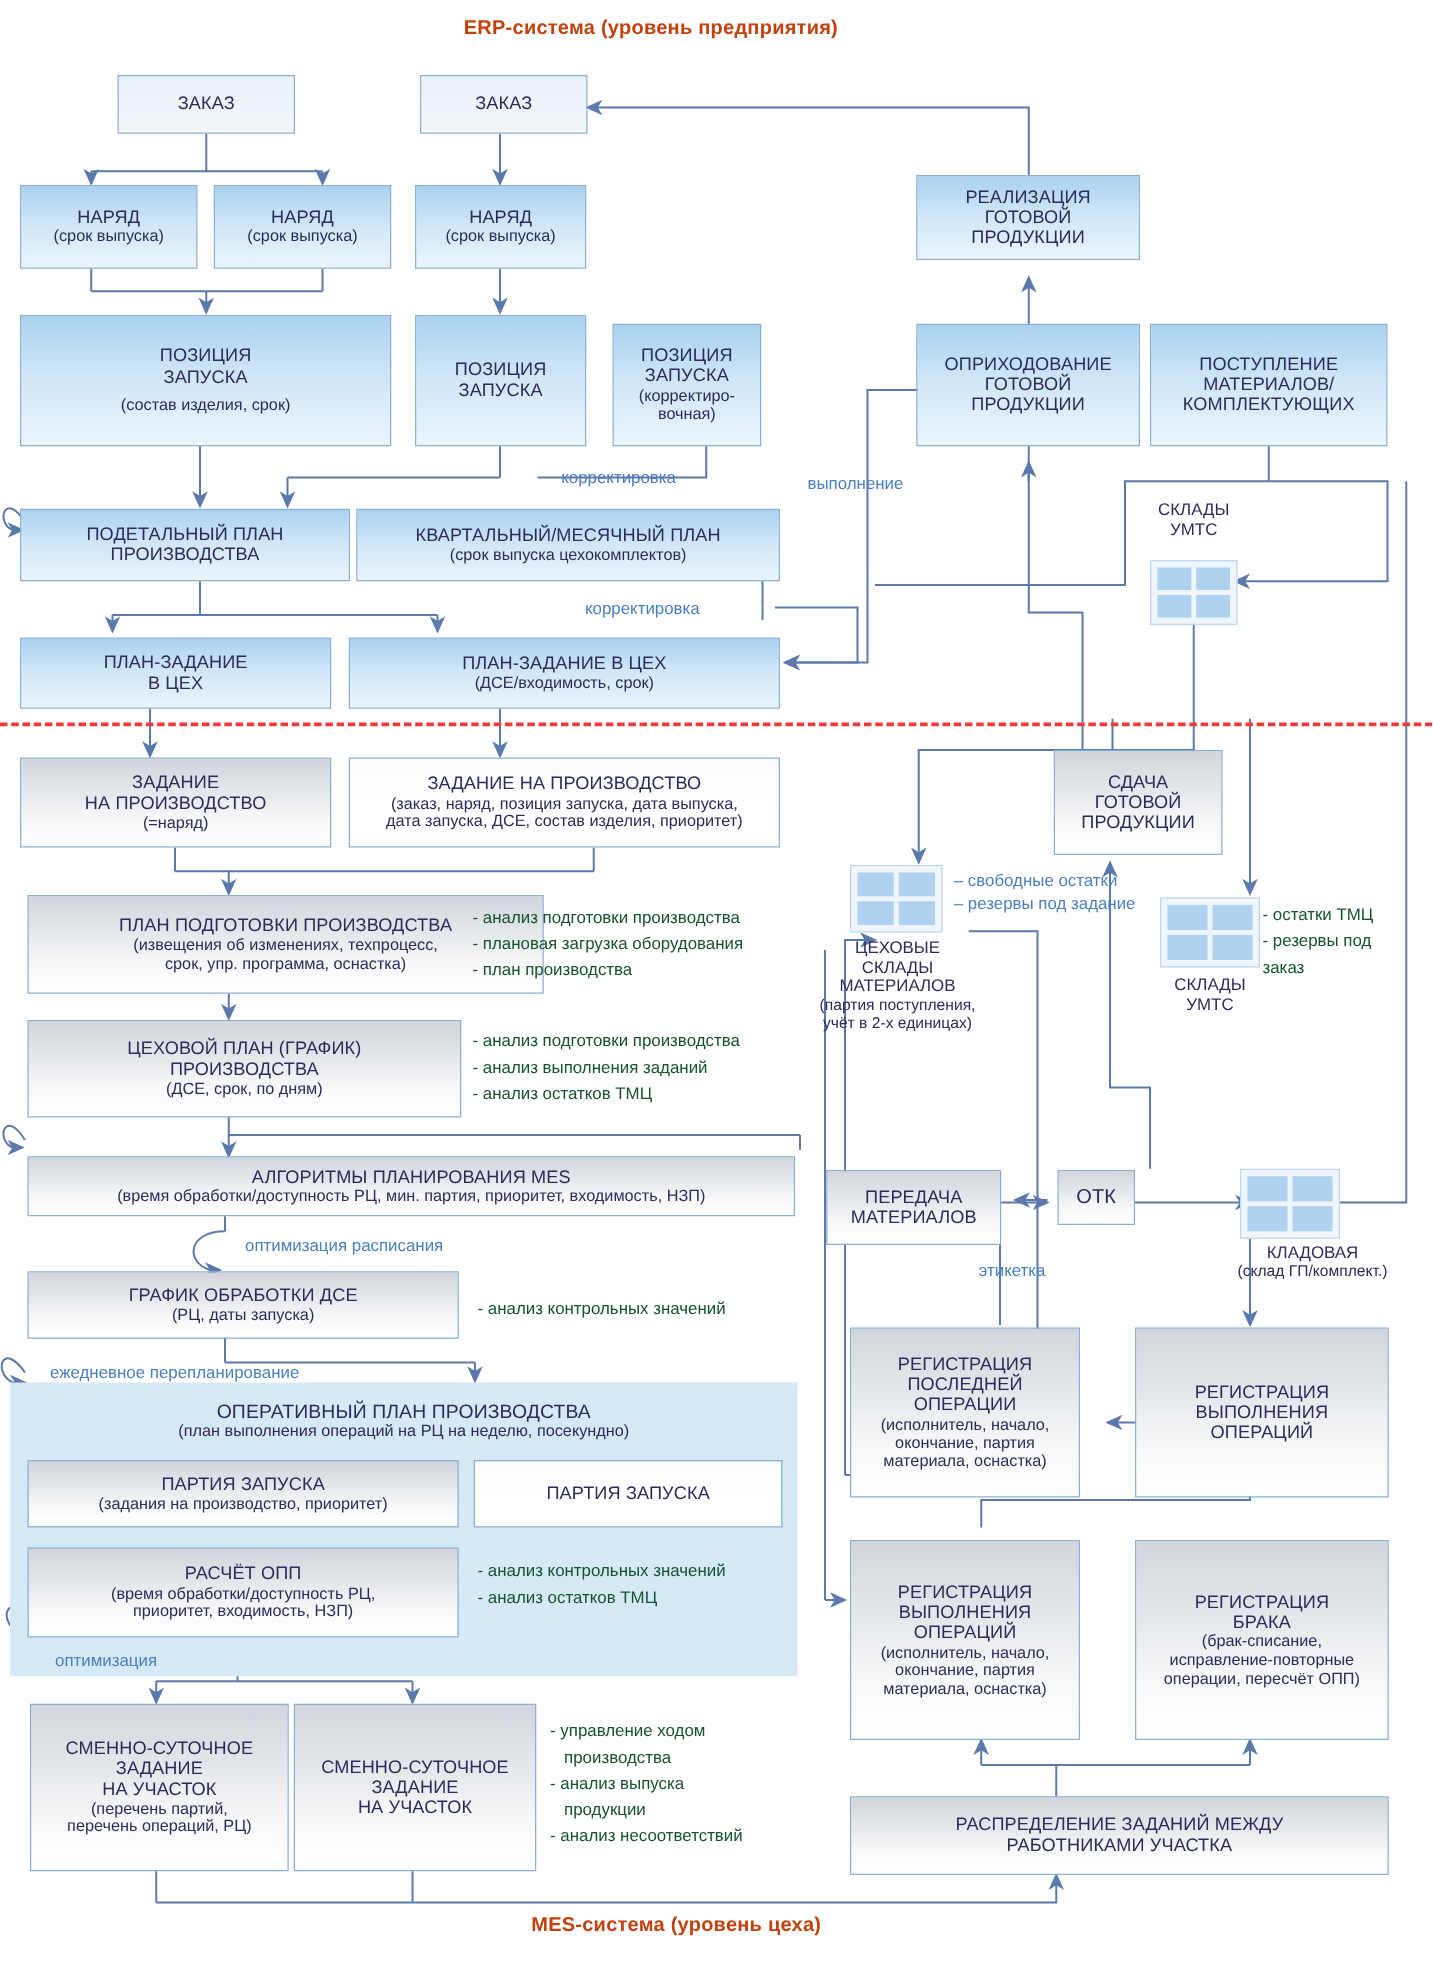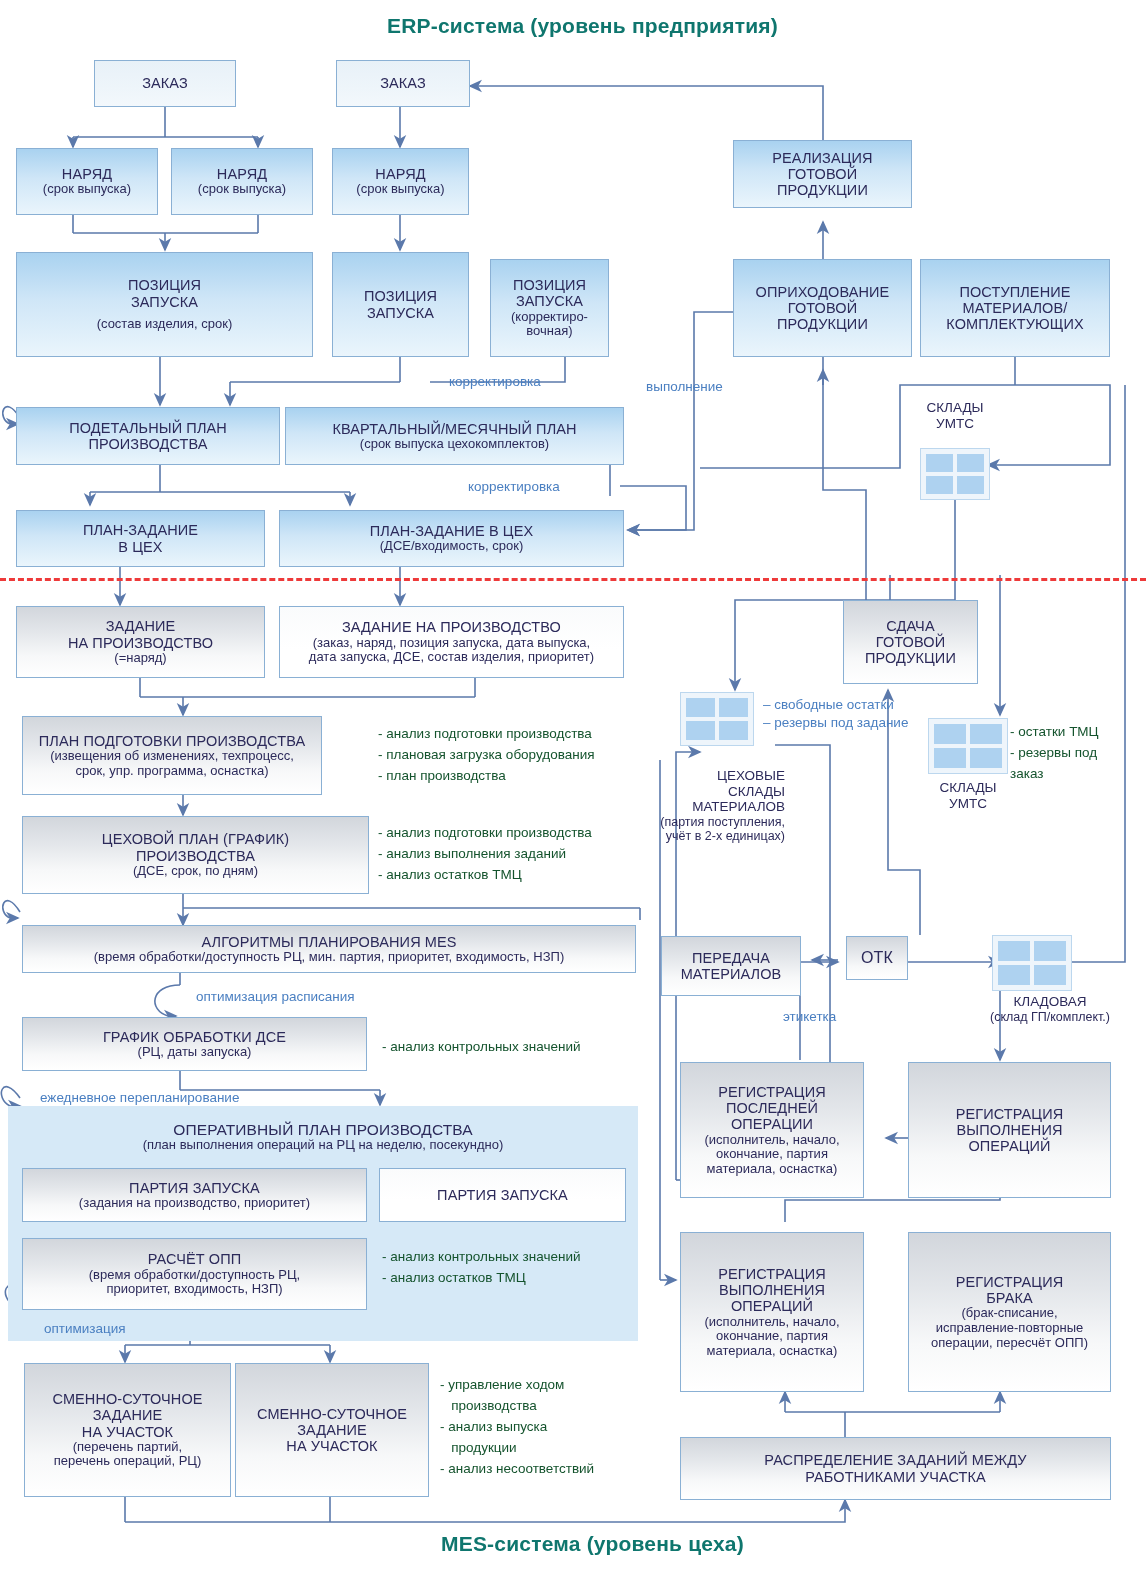--- a/index.html
+++ b/index.html
@@ -1,22 +1,22 @@
 <!DOCTYPE html>
 <html><head>
 <meta charset="utf-8">
 <style>
   html,body{margin:0;padding:0;background:#ffffff;}
   body{font-family:"Liberation Sans", sans-serif;}
   #page{position:relative;width:1146px;height:1584px;overflow:hidden;background:#fff;}
 
   
   .sys-title{
-    position:absolute;color:#0f766e;font-weight:bold;font-size:21px;
-    letter-spacing:.2px;white-space:nowrap;margin-left:16px;
+    position:absolute;color:#c2410c;font-weight:bold;font-size:16px;
+    letter-spacing:.2px;white-space:nowrap;
   }
 
   
   .node{
     position:absolute;box-sizing:border-box;
     border:1px solid #8ab0d4;
     display:flex;flex-direction:column;align-items:center;justify-content:center;
     text-align:center;color:#2c2a5a;line-height:1.12;
     padding:2px 4px;
   }
@@ -268,21 +268,21 @@
     <div class="t1" style="white-space:pre-line;">ЗАДАНИЕ
 НА ПРОИЗВОДСТВО</div>
     <div class="t2">(=наряд)</div>
   </div>
   <div class="node plain" style="left:279px;top:606px;width:345px;height:72px;">
     <div class="t1">ЗАДАНИЕ НА ПРОИЗВОДСТВО</div>
     <div class="t2" style="white-space:pre-line;">(заказ, наряд, позиция запуска, дата выпуска,
 дата запуска, ДСЕ, состав изделия, приоритет)</div>
   </div>
 
-  <div class="node mes-grey" style="left:22px;top:716px;width:300px;height:79px;">
+  <div class="node mes-grey" style="left:22px;top:716px;width:413px;height:79px;">
     <div class="t1">ПЛАН ПОДГОТОВКИ ПРОИЗВОДСТВА</div>
     <div class="t2" style="white-space:pre-line;">(извещения об изменениях, техпроцесс,
 срок, упр. программа, оснастка)</div>
   </div>
   <div class="node mes-grey" style="left:22px;top:816px;width:347px;height:78px;">
     <div class="t1" style="white-space:pre-line;">ЦЕХОВОЙ ПЛАН (ГРАФИК)
 ПРОИЗВОДСТВА</div>
     <div class="t2">(ДСЕ, срок, по дням)</div>
   </div>
 
@@ -384,21 +384,21 @@
     <i></i>
       <i></i>
   </div>
 
   <div class="wh" style="left:680px;top:692px;width:74px;height:54px;">
     <i></i>
       <i></i>
     <i></i>
       <i></i>
   </div>
-  <div class="wh-label" style="left:651px;top:768px;width:134px;text-align:right;">
+  <div class="wh-label" style="left:651px;top:750px;width:134px;">
     <div style="white-space:pre-line;">ЦЕХОВЫЕ
 СКЛАДЫ
 МАТЕРИАЛОВ</div>
     <div class="sub" style="white-space:pre-line;">(партия поступления,
 учёт в 2-х единицах)</div>
   </div>
 
   <div class="wh" style="left:928px;top:718px;width:80px;height:56px;">
     <i></i>
       <i></i>

